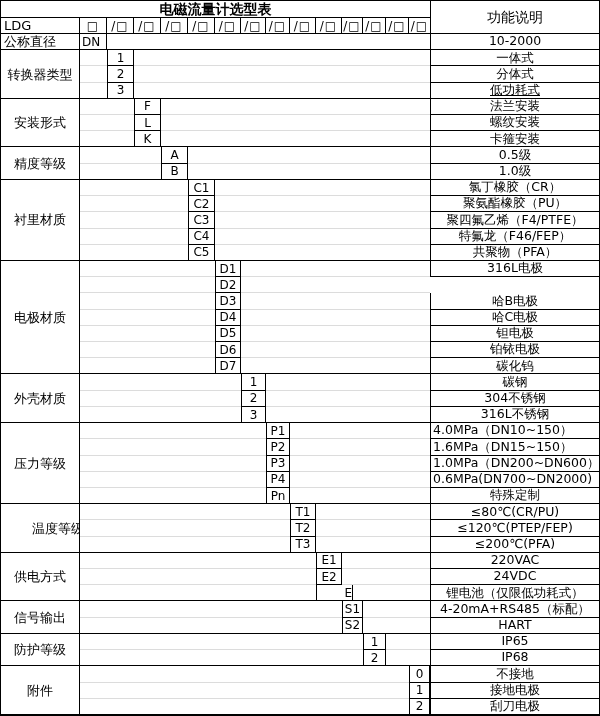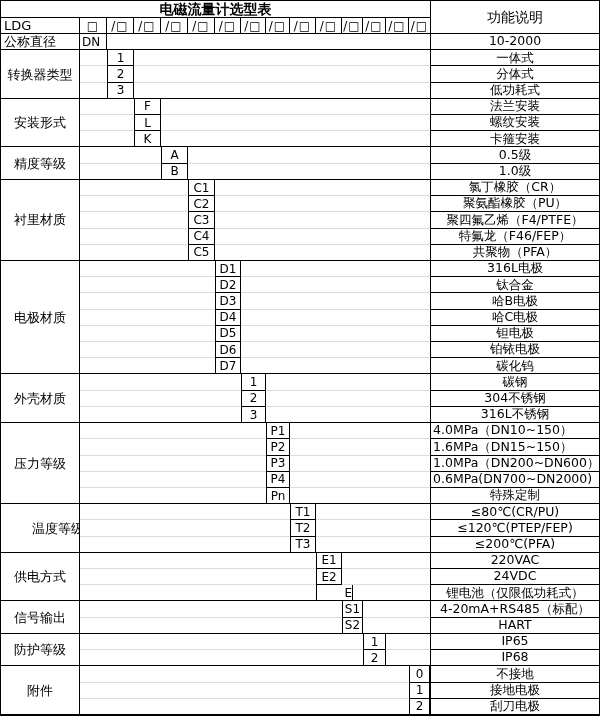--- a/index.html
+++ b/index.html
@@ -57,21 +57,21 @@
     <div class="cell code br bb bl" style="grid-area: 4 / 3;">1</div>
     <div class="cell bf" style="grid-area: 4 / 4 / auto / 16;"></div>
     <div class="cell func bl bb" style="grid-area: 4 / 16;">一体式</div>
     <div class="cell bf" style="grid-area: 5 / 2 / auto / 3;"></div>
     <div class="cell code br bb bl" style="grid-area: 5 / 3;">2</div>
     <div class="cell bf" style="grid-area: 5 / 4 / auto / 16;"></div>
     <div class="cell func bl bb" style="grid-area: 5 / 16;">分体式</div>
     <div class="cell bb" style="grid-area: 6 / 2 / auto / 3;"></div>
     <div class="cell code br bb bl" style="grid-area: 6 / 3;">3</div>
     <div class="cell bb" style="grid-area: 6 / 4 / auto / 16;"></div>
-    <div class="cell func bl bb" style="grid-area: 6 / 16;">低功耗式</div>
+    <div class="cell func bl bb" style="grid-area: 6 / 16; text-decoration: underline;">低功耗式</div>
     <div class="cell lbl br bb" style="grid-area: 7 / 1 / 10;">安装形式</div>
     <div class="cell bf" style="grid-area: 7 / 2 / auto / 4;"></div>
     <div class="cell code br bb bl" style="grid-area: 7 / 4;">F</div>
     <div class="cell bf" style="grid-area: 7 / 5 / auto / 16;"></div>
     <div class="cell func bl bb" style="grid-area: 7 / 16;">法兰安装</div>
     <div class="cell bf" style="grid-area: 8 / 2 / auto / 4;"></div>
     <div class="cell code br bb bl" style="grid-area: 8 / 4;">L</div>
     <div class="cell bf" style="grid-area: 8 / 5 / auto / 16;"></div>
     <div class="cell func bl bb" style="grid-area: 8 / 16;">螺纹安装</div>
     <div class="cell bb" style="grid-area: 9 / 2 / auto / 4;"></div>
@@ -109,21 +109,20 @@
     <div class="cell bb" style="grid-area: 16 / 7 / auto / 16;"></div>
     <div class="cell func bl bb" style="grid-area: 16 / 16;">共聚物（PFA）</div>
     <div class="cell lbl br bb" style="grid-area: 17 / 1 / 24;">电极材质</div>
     <div class="cell bf" style="grid-area: 17 / 2 / auto / 7;"></div>
     <div class="cell code br bb bl" style="grid-area: 17 / 7;">D1</div>
     <div class="cell bf" style="grid-area: 17 / 8 / auto / 16;"></div>
     <div class="cell func bl bb" style="grid-area: 17 / 16;">316L电极</div>
     <div class="cell bf" style="grid-area: 18 / 2 / auto / 7;"></div>
     <div class="cell code br bb bl" style="grid-area: 18 / 7;">D2</div>
     <div class="cell bf" style="grid-area: 18 / 8 / auto / 16;"></div>
-    <div class="cell func bl bb" style="grid-area: 18 / 16;">钛合金</div>
     <div class="cell bf" style="grid-area: 19 / 2 / auto / 7;"></div>
     <div class="cell code br bb bl" style="grid-area: 19 / 7;">D3</div>
     <div class="cell bf" style="grid-area: 19 / 8 / auto / 16;"></div>
     <div class="cell func bl bb" style="grid-area: 19 / 16;">哈B电极</div>
     <div class="cell bf" style="grid-area: 20 / 2 / auto / 7;"></div>
     <div class="cell code br bb bl" style="grid-area: 20 / 7;">D4</div>
     <div class="cell bf" style="grid-area: 20 / 8 / auto / 16;"></div>
     <div class="cell func bl bb" style="grid-area: 20 / 16;">哈C电极</div>
     <div class="cell bf" style="grid-area: 21 / 2 / auto / 7;"></div>
     <div class="cell code br bb bl" style="grid-area: 21 / 7;">D5</div>

